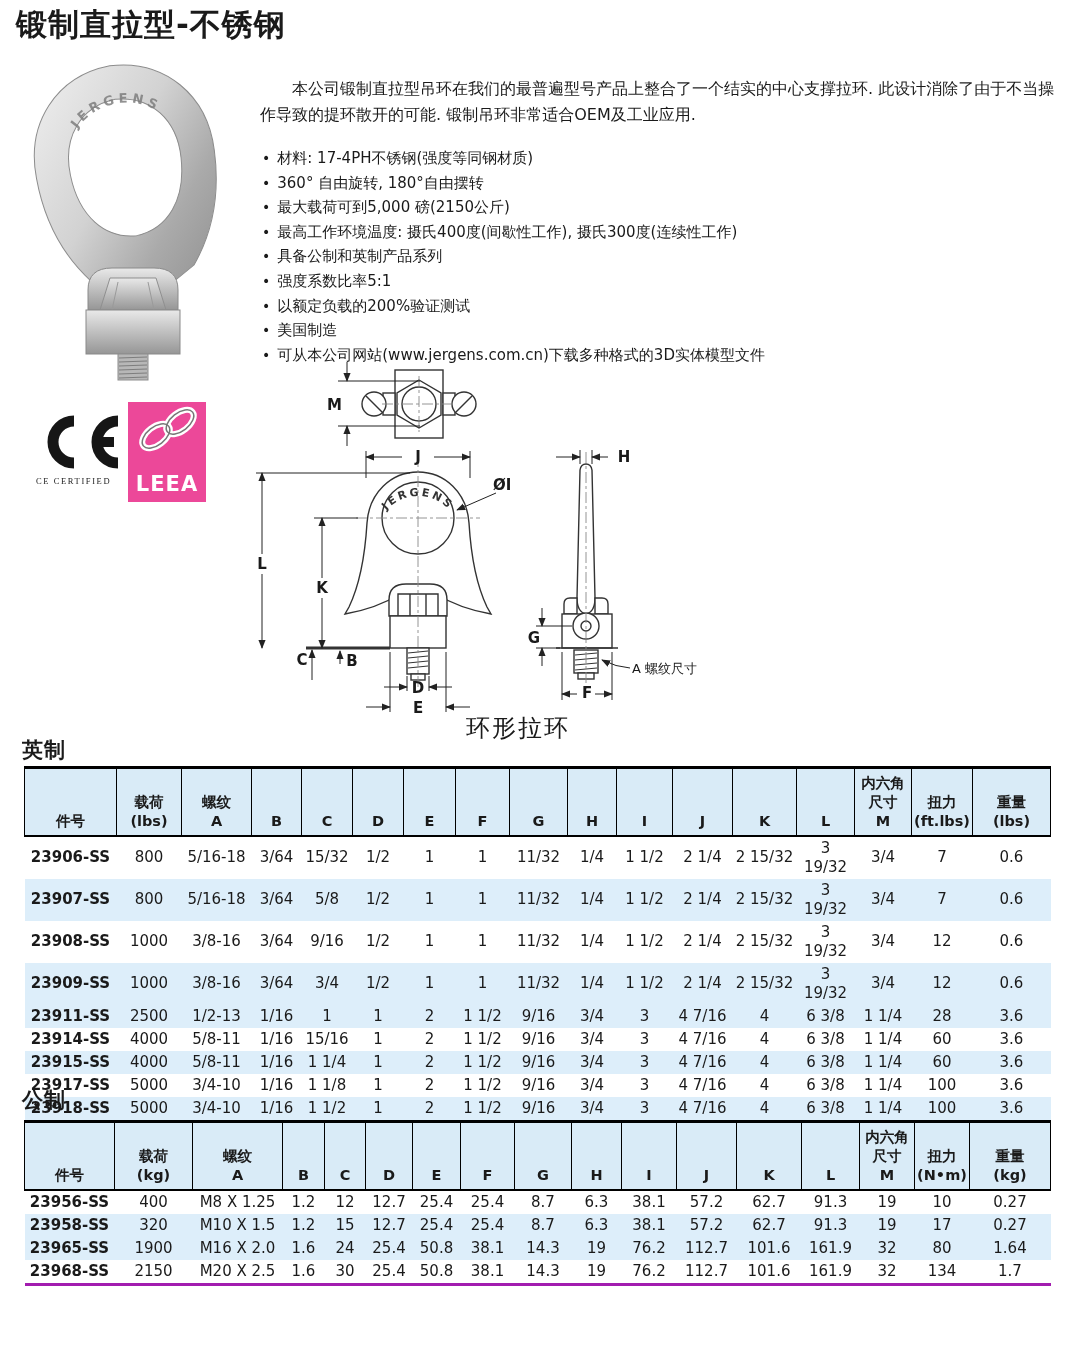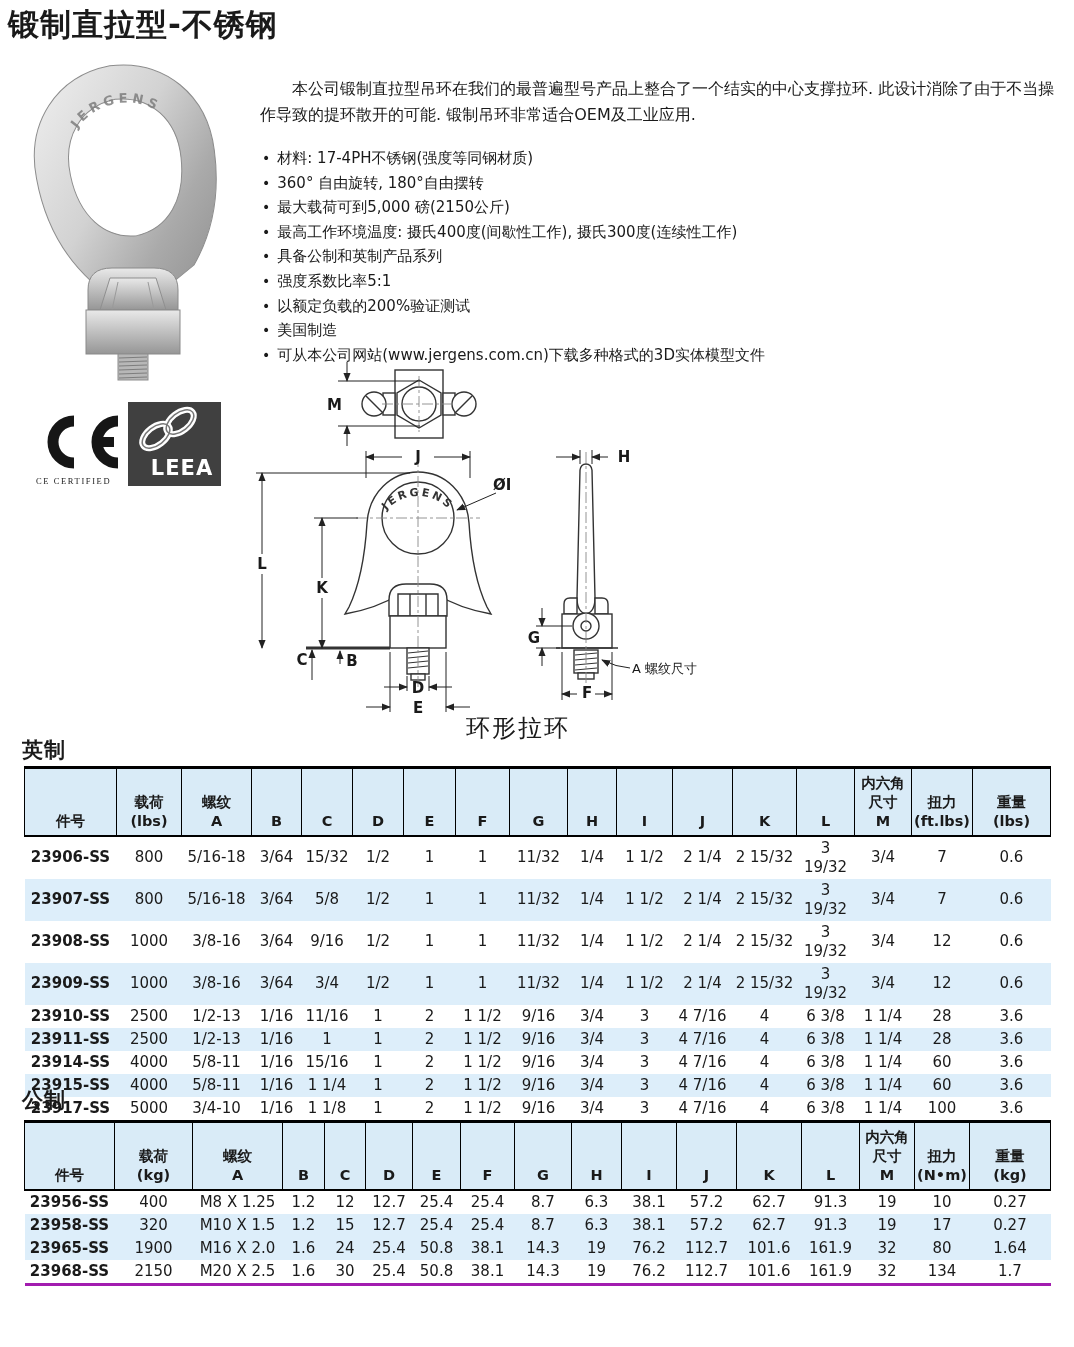--- a/index.html
+++ b/index.html
@@ -1,27 +1,27 @@
 <!DOCTYPE html>
 <html style="--hdr: #d9ebf7; --alt: #ddeefa;"><head>
 <meta charset="utf-8">
 <style>
   html,body{margin:0;padding:0;background:#fff;}
   .page{position:relative;width:1074px;height:1347px;background:#fff;overflow:hidden;
         font-family:"DejaVu Sans","Liberation Sans",sans-serif;color:#1a1a1a;}
   .abs{position:absolute;}
-  h1.title{left:8px;top:4px;margin:0;font-size:31px;font-weight:bold;letter-spacing:1px;}
+  h1.title{left:16px;top:4px;margin:0;font-size:31px;font-weight:bold;letter-spacing:1px;}
   .intro{left:260px;top:76px;width:804px;margin:0;font-size:16px;line-height:1.62;text-indent:2em;}
   .bullets{left:262px;top:146px;width:800px;margin:0;padding:0;list-style:none;}
   .bullets li{font-size:15px;line-height:24.6px;}
   .bullets li::before{content:"•";margin-right:7px;font-size:14px;}
   .photo{left:12px;top:56px;}
   .logos-ce{left:36px;top:414px;width:92px;text-align:left;}
   .ce-caption{font-family:"Liberation Serif","DejaVu Serif",serif;font-size:8.5px;letter-spacing:1.6px;margin-top:2px;}
-  .leea{left:128px;top:402px;width:78px;height:84px;background:#404040;display:flex;flex-direction:column;align-items:center;justify-content:flex-end;padding-left:15px;}
+  .leea{left:128px;top:402px;width:78px;height:100px;background:#ec4899;display:flex;flex-direction:column;align-items:center;justify-content:flex-end;}
   .leea-label{color:#fff;font-weight:bold;font-size:21px;letter-spacing:1px;line-height:1;margin-bottom:7px;}
   .diagram{left:250px;top:360px;}
   .diagram-caption{left:428px;top:712px;width:180px;text-align:center;font-size:24px;font-weight:normal;letter-spacing:2px;}
   h2.sec{margin:0;font-size:21px;font-weight:bold;letter-spacing:1px;text-align:right;}
   #sec-imperial{left:22px;top:736px;}
   #sec-metric{left:22px;top:1086px;}
   #tbl-imperial{left:24px;top:766px;}
   #tbl-metric{left:24px;top:1120px;}
   table{border-collapse:collapse;table-layout:fixed;width:1026px;}
   th{background:var(--hdr,#d9ebf7);border:1px solid #000;border-top:3px solid #000;border-bottom:2px solid #000;
@@ -372,39 +372,20 @@
           <td>11/32</td>
           <td>1/4</td>
           <td>1 1/2</td>
           <td>2 1/4</td>
           <td>2 15/32</td>
           <td>3 19/32</td>
           <td>3/4</td>
           <td>12</td>
           <td>0.6</td>
         </tr>
-        <tr>
-          <td class="pn">23910-SS</td>
-          <td>2500</td>
-          <td>1/2-13</td>
-          <td>1/16</td>
-          <td>11/16</td>
-          <td>1</td>
-          <td>2</td>
-          <td>1 1/2</td>
-          <td>9/16</td>
-          <td>3/4</td>
-          <td>3</td>
-          <td>4 7/16</td>
-          <td>4</td>
-          <td>6 3/8</td>
-          <td>1 1/4</td>
-          <td>28</td>
-          <td>3.6</td>
-        </tr>
         <tr class="alt">
           <td class="pn">23911-SS</td>
           <td>2500</td>
           <td>1/2-13</td>
           <td>1/16</td>
           <td>1</td>
           <td>1</td>
           <td>2</td>
           <td>1 1/2</td>
           <td>9/16</td>

